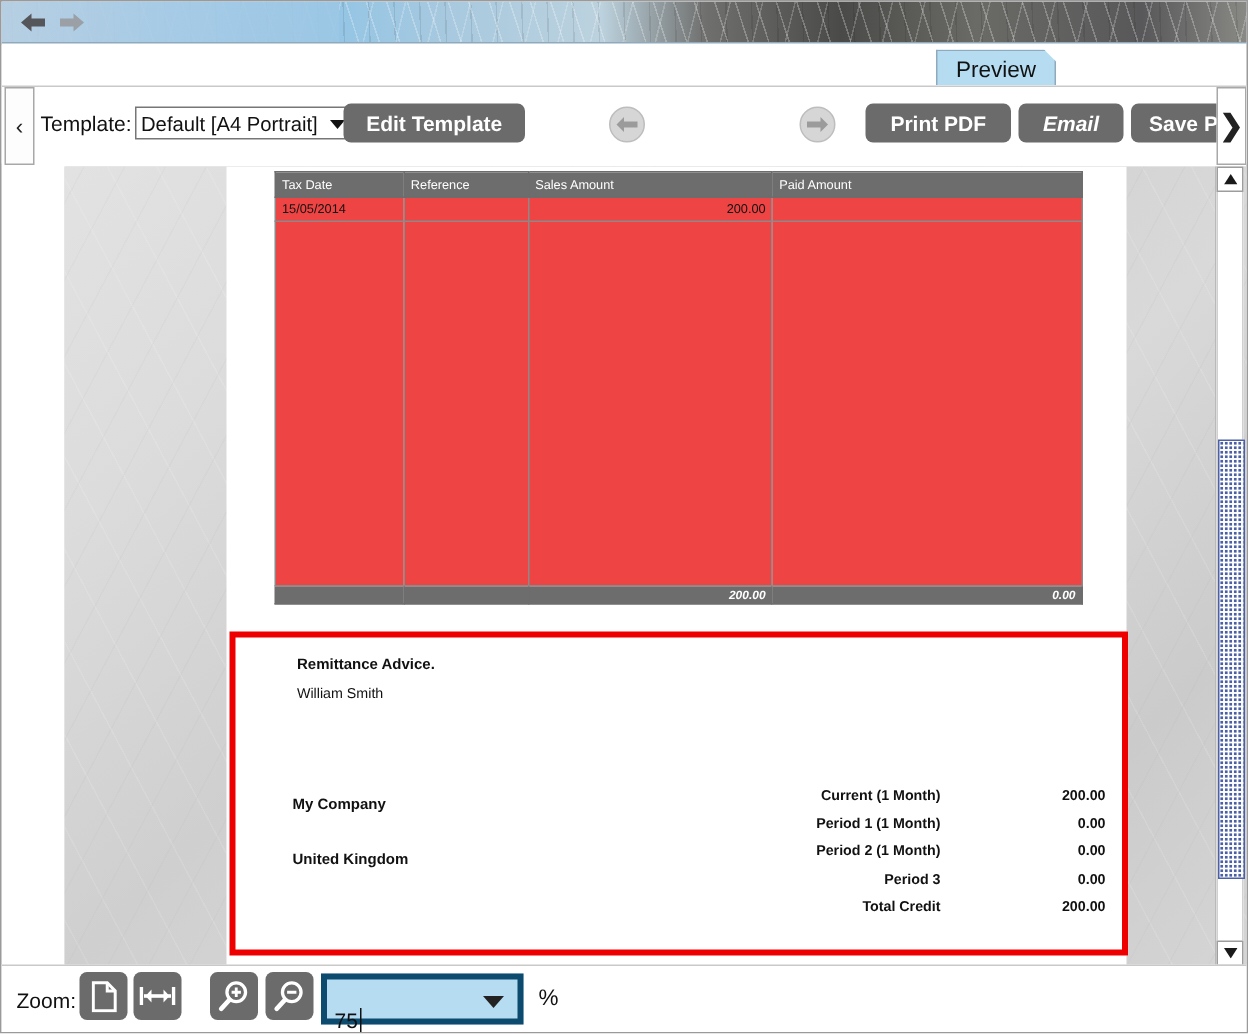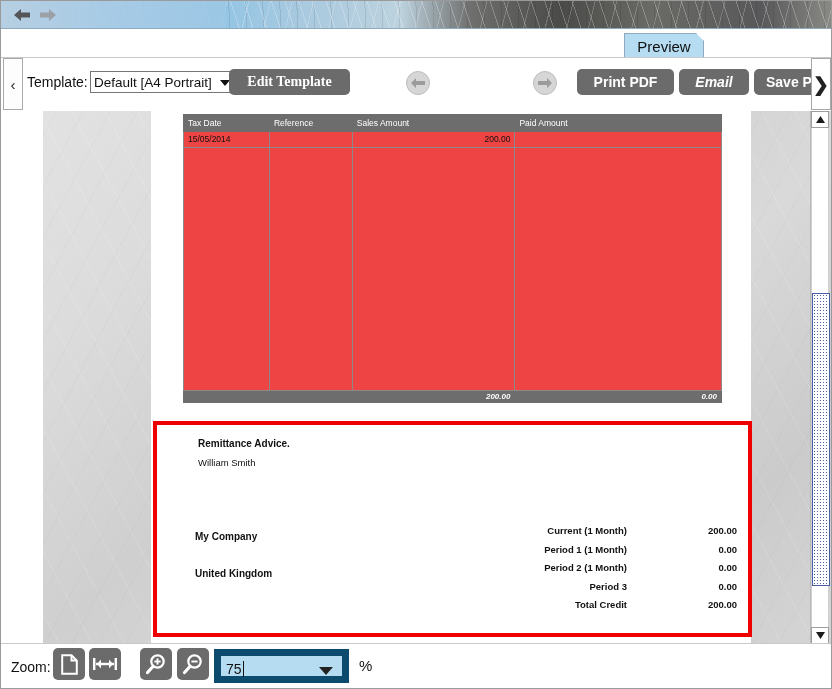--- a/index.html
+++ b/index.html
@@ -125,21 +125,21 @@
     font-size: 14px;
     font-weight: bold;
     font-family: "Liberation Sans", sans-serif;
     height: 26px;
     line-height: 26px;
     text-align: center;
     padding: 0 10px;
     white-space: nowrap;
     overflow: hidden;
   }
-  .btn-edit-tmpl { left: 228px; top: 68px; width: 121px; font-family: Liberation Serif, serif; }
+  .btn-edit-tmpl { left: 228px; top: 68px; width: 121px; }
   .btn-print     { left: 576px; top: 68px; width: 97px; }
   .btn-email     { left: 678px; top: 68px; width: 70px; font-style: italic; }
   .btn-save      { left: 753px; top: 68px; width: 74px; text-align:left; padding-left:12px;}
 
   .circ-arrow {
     position: absolute; top: 70px;
     width: 24px; height: 24px;
     border-radius: 50%;
     background: #d6d6d6;
     border: 1px solid #bdbdbd;
@@ -308,23 +308,23 @@
     display: flex; align-items: center; justify-content: center;
   }
   .zb1 { left: 52px; }
   .zb2 { left: 88px; }
   .zb3 { left: 139px; }
   .zb4 { left: 176px; }
   .zoom-combo {
     position: absolute; left: 213px; top: 5px;
     width: 135px; height: 34px;
     background: #b6dcf2;
-    border: 7px solid #0c4a6e;
+    border: 4px solid #0c4a6e;
     font-size: 14px; color: #111;
-    padding: 5px 0 0 5px;
+    padding: 19px 0 0 5px;
   }
   .zoom-caret {
     position: absolute; right: 9px; top: 11px;
     width: 0; height: 0;
     border-left: 7px solid transparent;
     border-right: 7px solid transparent;
     border-top: 8px solid #222;
   }
   .caret-txt { border-right: 1px solid #111; padding-right: 1px; }
   .zoom-pct {

